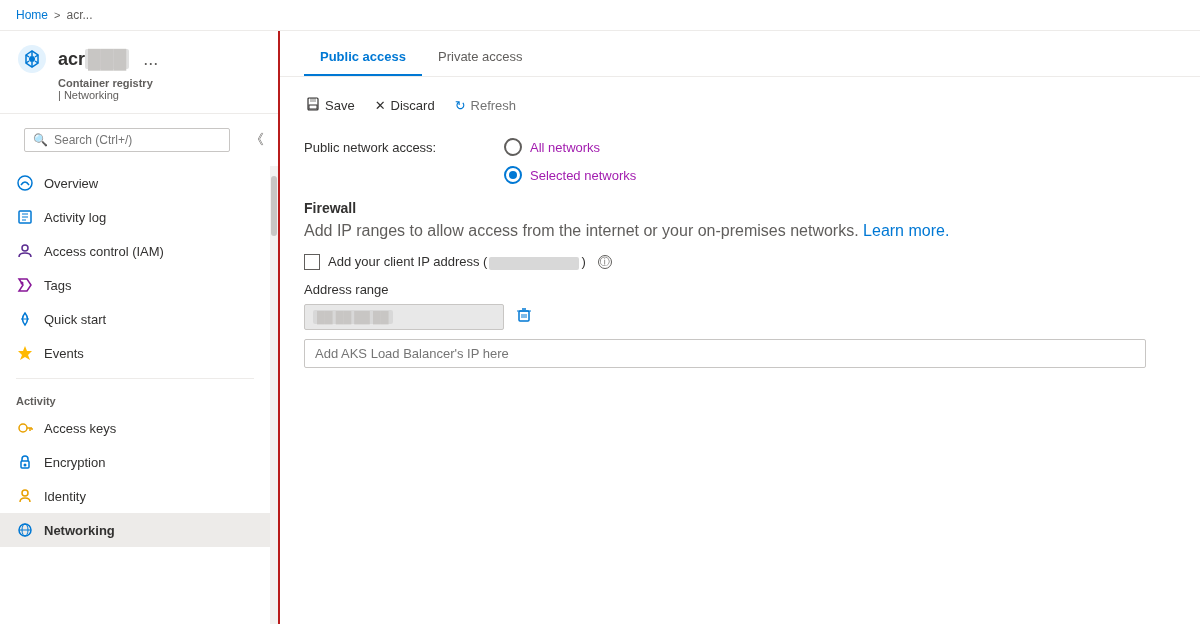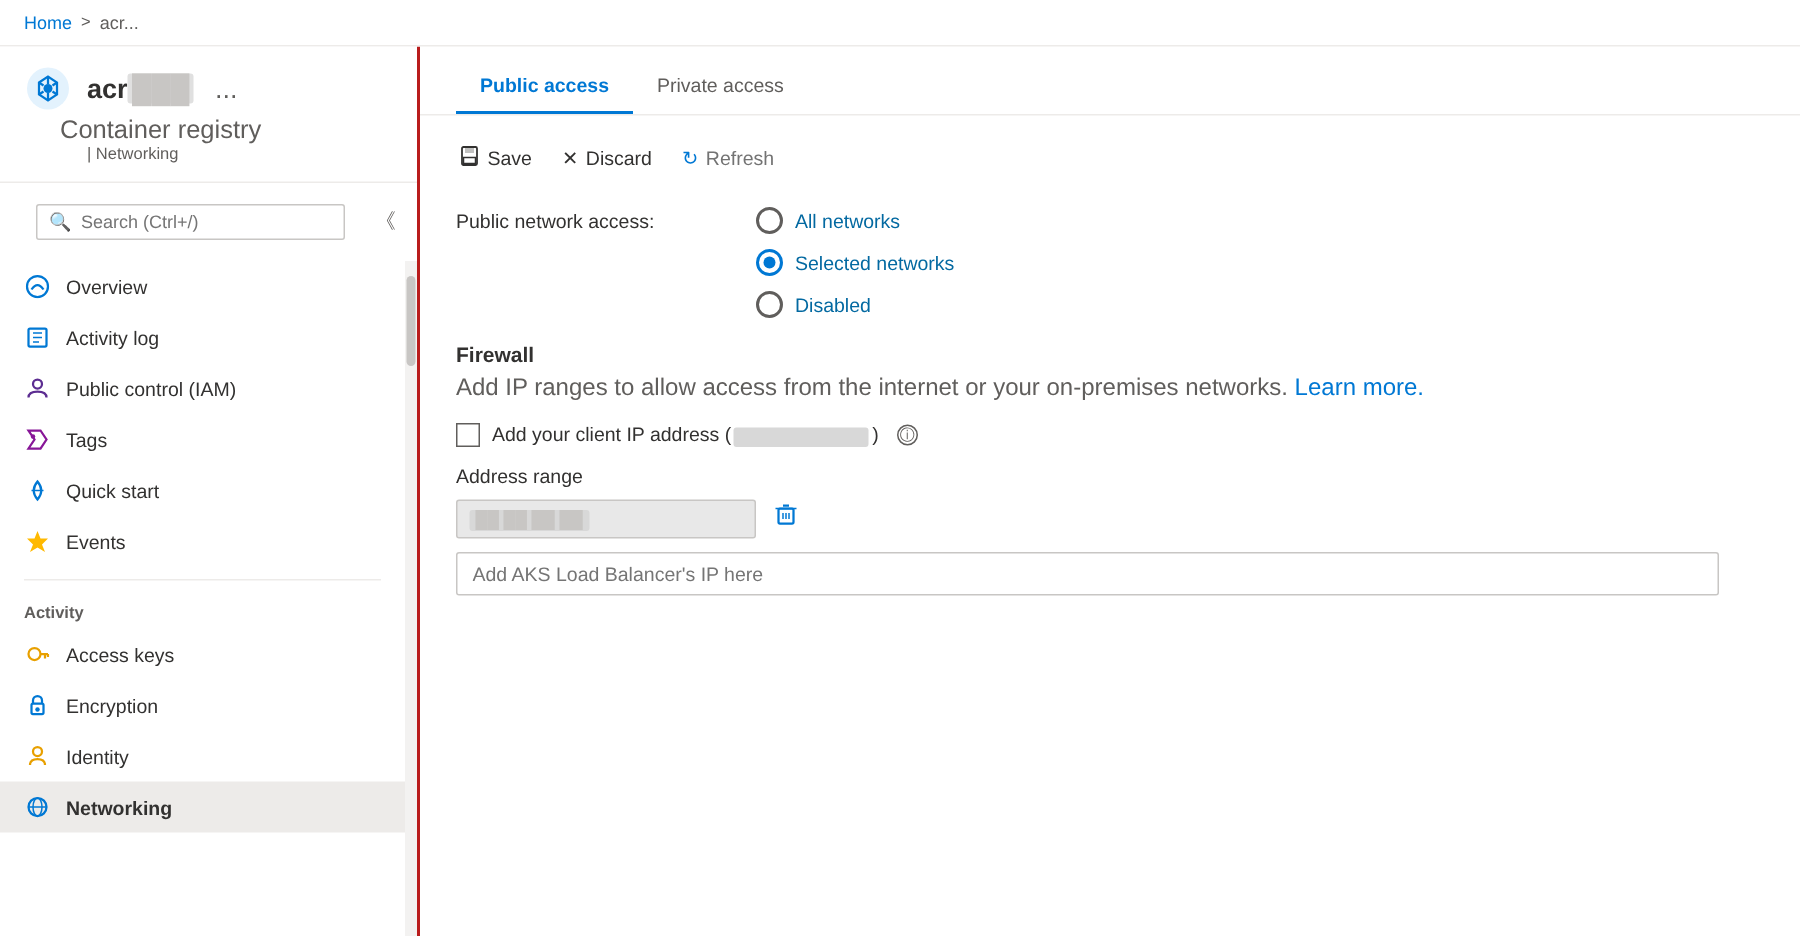--- a/index.html
+++ b/index.html
@@ -50,21 +50,21 @@
     .section { margin-bottom: 20px; }
     .field-row { display: flex; align-items: flex-start; margin-bottom: 16px; }
     .field-label { width: 200px; font-size: 13px; color: #323130; padding-top: 2px; flex-shrink: 0; }
     .field-value { flex: 1; }
 
     .radio-group { display: flex; flex-direction: column; gap: 10px; }
     .radio-option { display: flex; align-items: center; gap: 8px; cursor: pointer; }
     .radio-circle { width: 18px; height: 18px; border-radius: 50%; border: 2px solid #605e5c; display: flex; align-items: center; justify-content: center; flex-shrink: 0; }
     .radio-circle.selected { border-color: #0078d4; }
     .radio-circle.selected::after { content: ''; width: 8px; height: 8px; background: #0078d4; border-radius: 50%; }
-    .radio-label { font-size: 13px; color: #0369a1; }
+    .radio-label { font-size: 13px; color: #a21caf; }
 
     .section-title { font-size: 14px; font-weight: 600; color: #323130; margin-bottom: 6px; }
     .section-desc { font-size: 16px; color: #605e5c; margin-bottom: 14px; }
     .section-desc a { color: #0078d4; text-decoration: none; }
 
     .checkbox-row { display: flex; align-items: center; gap: 8px; margin-bottom: 12px; }
     .checkbox { width: 16px; height: 16px; border: 1px solid #605e5c; background: #fff; flex-shrink: 0; }
     .checkbox-label { font-size: 13px; color: #323130; }
 
     .info-icon { width: 14px; height: 14px; border-radius: 50%; border: 1px solid #605e5c; display: inline-flex; align-items: center; justify-content: center; font-size: 10px; color: #605e5c; cursor: pointer; margin-left: 4px; flex-shrink: 0; }
@@ -111,21 +111,21 @@
           <line x1="16" y1="8" x2="16" y2="13" stroke="#0078d4" stroke-width="1.5"></line>
           <line x1="16" y1="19" x2="16" y2="24" stroke="#0078d4" stroke-width="1.5"></line>
           <line x1="10" y1="12" x2="13" y2="14" stroke="#0078d4" stroke-width="1.5"></line>
           <line x1="19" y1="18" x2="22" y2="20" stroke="#0078d4" stroke-width="1.5"></line>
           <line x1="22" y1="12" x2="19" y2="14" stroke="#0078d4" stroke-width="1.5"></line>
           <line x1="13" y1="18" x2="10" y2="20" stroke="#0078d4" stroke-width="1.5"></line>
         </svg>
         <span class="resource-name">acr<span style="color:#c8c6c4;background:#e0e0e0;border-radius:2px;padding:0 3px;">███</span></span>
         <span style="font-size:18px;color:#605e5c;margin-left:4px;cursor:pointer;">...</span>
       </div>
-      <div style="font-size:17px;color:#605e5c;margin-left:24px;">Container registry</div>
+      <div style="font-size:11px;color:#605e5c;margin-left:42px;font-weight:bold;">Container registry</div>
       <div style="font-size:11px;color:#605e5c;margin-left:42px;">| Networking</div>
     </div>
 
     <div style="padding: 6px 12px; display:flex; align-items:center; gap:6px;">
       <div class="search-box" style="flex:1;">
         <span style="color:#605e5c;font-size:12px;">🔍</span>
         <input type="text" placeholder="Search (Ctrl+/)" style="">
       </div>
       <button class="collapse-btn" style="background:none;border:none;cursor:pointer;font-size:14px;color:#605e5c;">《</button>
     </div>
@@ -155,21 +155,21 @@
           <span>Activity log</span>
         </div>
 
         <div class="nav-item">
           <span class="nav-icon icon-iam">
             <svg width="16" height="16" viewBox="0 0 16 16">
                 <circle cx="8" cy="5" r="3" fill="none" stroke="#5c2d91" stroke-width="1.5"></circle>
                 <path d="M2 14 Q2 10 8 10 Q14 10 14 14" fill="none" stroke="#5c2d91" stroke-width="1.5"></path>
               </svg>
           </span>
-          <span>Public control (IAM)</span>
+          <span>Access control (IAM)</span>
         </div>
 
         <div class="nav-item">
           <span class="nav-icon icon-tags">
             <svg width="16" height="16" viewBox="0 0 16 16">
                 <polygon points="2,2 10,2 14,8 10,14 2,14 6,8" fill="none" stroke="#881798" stroke-width="1.5"></polygon>
                 <circle cx="5" cy="6" r="1.5" fill="#881798"></circle>
               </svg>
           </span>
           <span>Tags</span>
@@ -287,24 +287,20 @@
             <label class="radio-option">
               <div class="radio-circle"></div>
               <span class="radio-label">All networks</span>
             </label>
 
             <label class="radio-option">
               <div class="radio-circle selected"></div>
               <span class="radio-label">Selected networks</span>
             </label>
 
-            <label class="radio-option">
-              <div class="radio-circle"></div>
-              <span class="radio-label">Disabled</span>
-            </label>
           </div>
         </div>
       </div>
 
       <div class="section">
         <div class="section-title">Firewall</div>
         <div class="section-desc">
           <span>Add IP ranges to allow access from the internet or your on-premises networks.</span>
           <a href="#">Learn more.</a>
         </div>

